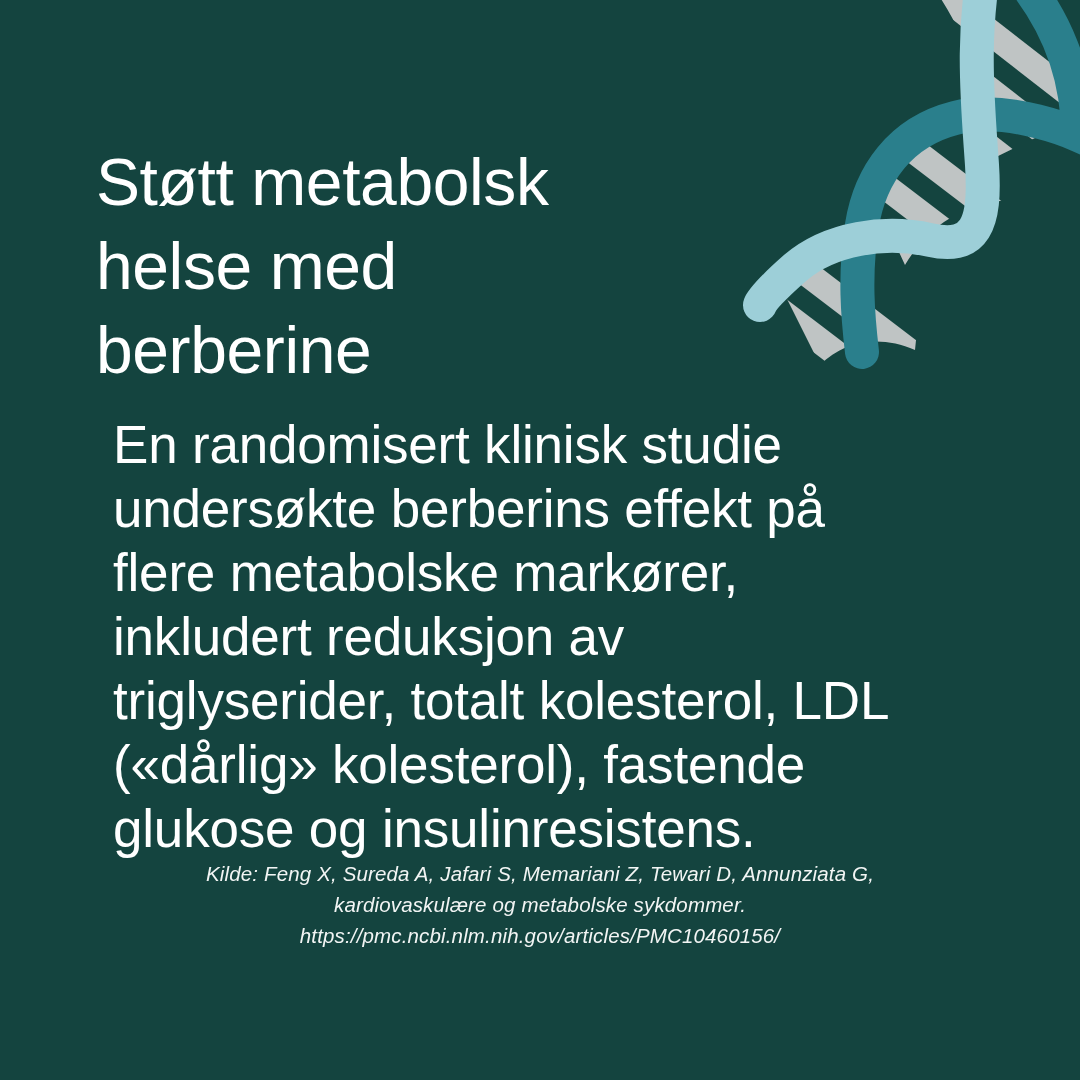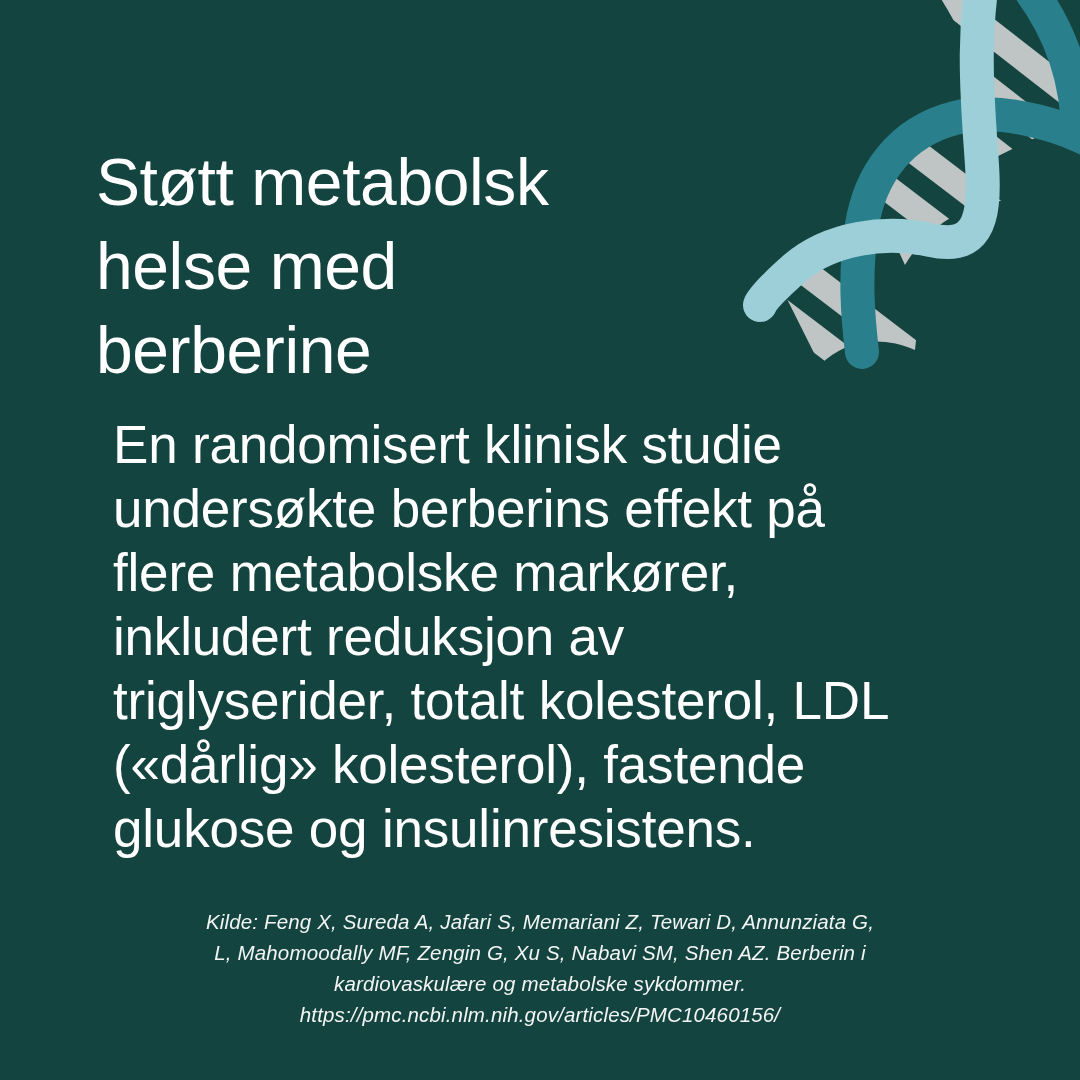--- a/index.html
+++ b/index.html
@@ -57,21 +57,21 @@
     line-height: 64px;
     font-weight: 300;
     letter-spacing: -0.2px;
     white-space: pre-line;
   }
 
   
   #citation {
     position: absolute;
     left: 100px;
-    top: 906px;
+    top: 858px;
     width: 880px;
     text-align: center;
     color: #F2F5F4;
     font-size: 20.5px;
     line-height: 31px;
     font-style: italic;
     font-weight: 400;
     letter-spacing: 0.15px;
   }
   .cit-line { display: block; }
@@ -153,18 +153,17 @@
   <p id="body-copy" style="color: rgb(255, 255, 255); margin-top: 8px;">En randomisert klinisk studie
 undersøkte berberins effekt på
 flere metabolske markører,
 inkludert reduksjon av
 triglyserider, totalt kolesterol, LDL
 («dårlig» kolesterol), fastende
 glukose og insulinresistens.</p>
 
   <div id="citation" style="color: rgb(242, 245, 244);">
     <span class="cit-line">Kilde: Feng X, Sureda A, Jafari S, Memariani Z, Tewari D, Annunziata G,</span>
-    <span class="cit-line">L, Mahomoodally MF, Zengin G, Xu S, Nabavi SM, Shen AZ. Berberin i</span>
     <span class="cit-line">kardiovaskulære og metabolske sykdommer.</span>
     <span class="cit-line">https://pmc.ncbi.nlm.nih.gov/articles/PMC10460156/</span>
   </div>
 
 </div>
 
 </body></html>

